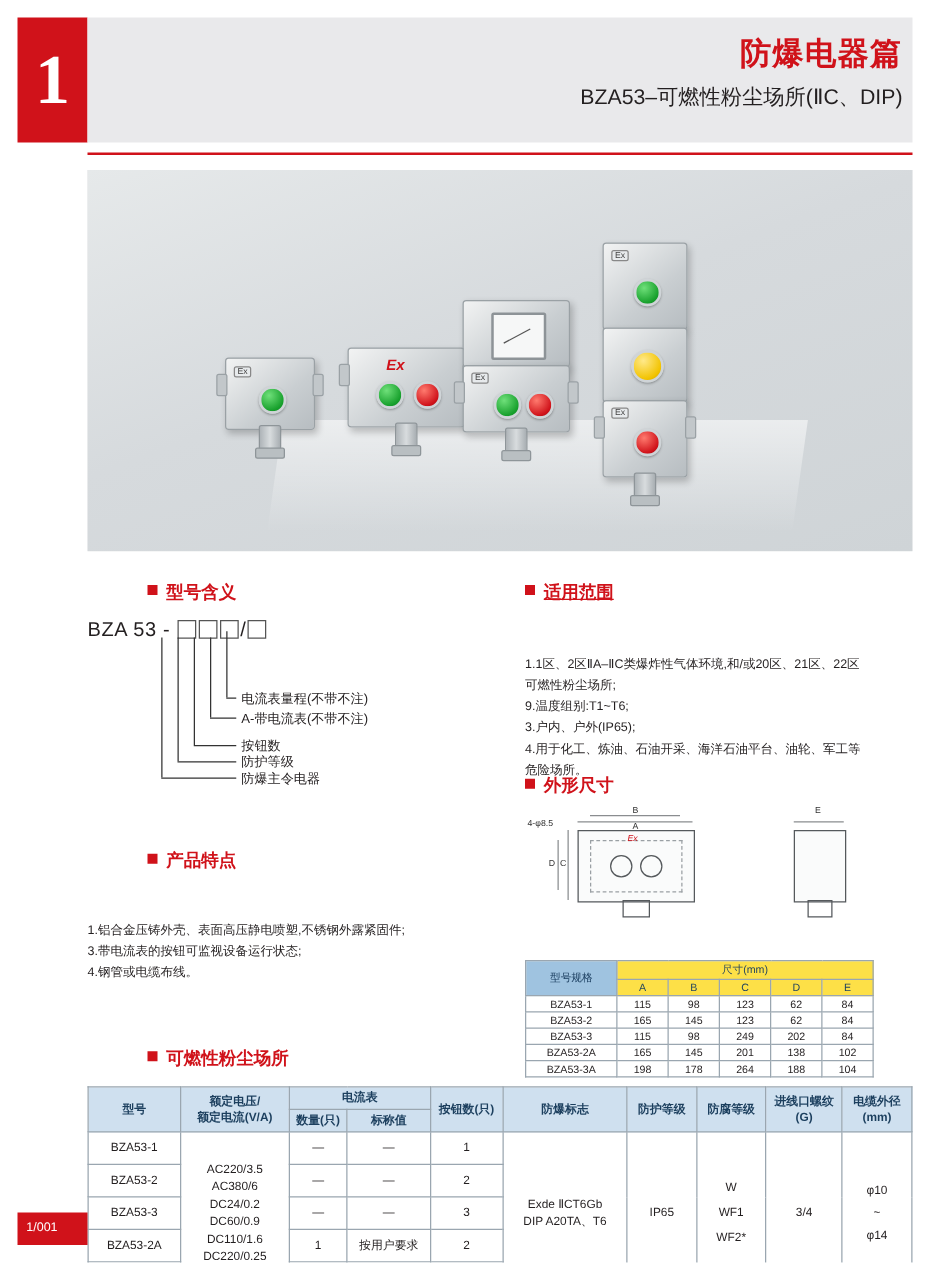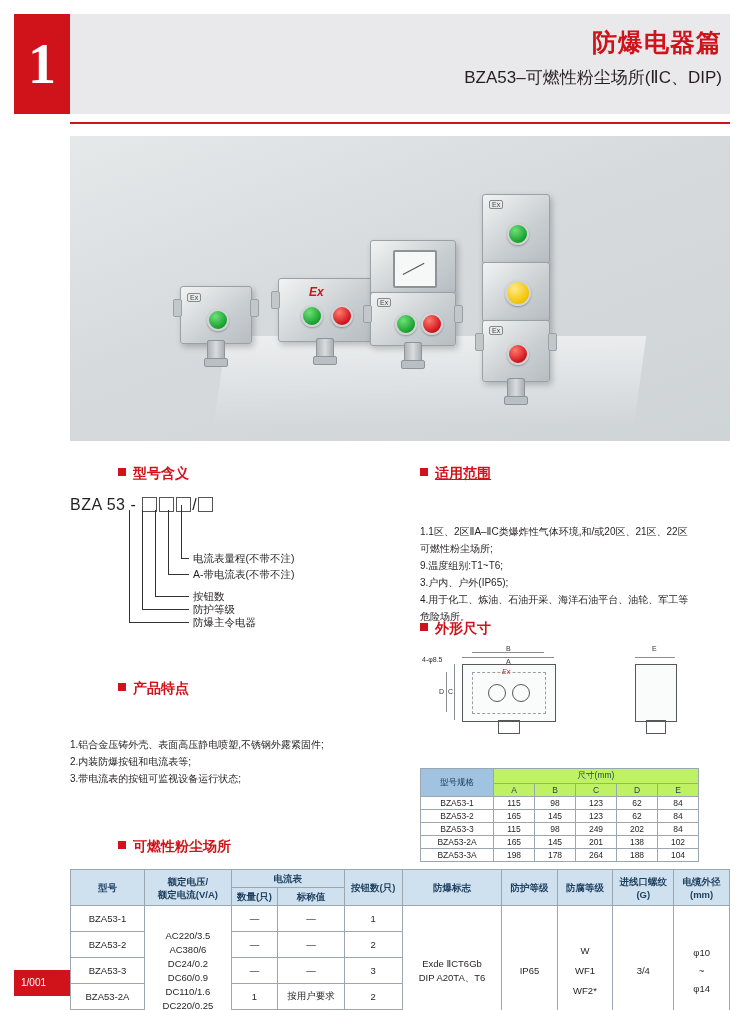--- a/index.html
+++ b/index.html
@@ -87,21 +87,21 @@
   .para{position:absolute;font-size:10px;line-height:17px;color:#231f20;margin-top:28px;}
   
   .dimbox{position:absolute;left:420px;top:648px;width:310px;height:92px;background:#fff;}
   .dimdraw{position:absolute;border:1.2px solid #55595c;background:#fafbfb;}
   .dimlab{position:absolute;font-size:7px;color:#333;}
   .dimline{position:absolute;background:#8a8d90;}
   
   table{border-collapse:collapse;}
   .tbl-dim{position:absolute;left:420px;top:768px;font-size:8.5px;}
   .tbl-dim th,.tbl-dim td{border:1px solid #9aa6b0;padding:1px 3px;text-align:center;}
-  .tbl-dim thead th{background:#bef264;font-weight:normal;color:#1c3f5e;}
+  .tbl-dim thead th{background:#fde047;font-weight:normal;color:#1c3f5e;}
   .tbl-dim td:first-child{background:#fff;}
   .tbl-main{position:absolute;left:70px;top:869px;width:660px;font-size:9.5px;}
   .tbl-main th,.tbl-main td{border:1px solid #9aa6b0;padding:2px 3px;text-align:center;vertical-align:middle;}
   .tbl-main thead th{background:#cfe0ef;color:#1c3f5e;font-weight:bold;line-height:13px;}
   .tbl-main tbody td{background:#fff;height:21px;}
   
   .foot{
     position:absolute;left:14px;bottom:14px;width:56px;height:26px;background:#d0121a;
   }
   .foot span{color:#fff;font-size:10px;line-height:26px;padding-left:7px;}
@@ -204,22 +204,22 @@
     <div>3.户内、户外(IP65);</div>
     <div>4.用于化工、炼油、石油开采、海洋石油平台、油轮、军工等</div>
     <div>危险场所。</div>
   </div>
 
   <div class="sec-h" style="left:118px;top:680px;">
     <span class="sq"></span><span>产品特点</span>
   </div>
   <div class="para" style="left:70px;top:708px;width:330px;">
     <div>1.铝合金压铸外壳、表面高压静电喷塑,不锈钢外露紧固件;</div>
-    <div>2.内装防爆按钮和电流表等;</div>
     <div>3.带电流表的按钮可监视设备运行状态;</div>
+    <div>4.钢管或电缆布线。</div>
   </div>
 
   <div class="sec-h" style="left:420px;top:620px;">
     <span class="sq"></span><span>外形尺寸</span>
   </div>
 
   <div class="dimbox">
 
     <div class="dimdraw" style="left:42px;top:16px;width:92px;height:56px;"></div>
     <div class="dimdraw" style="left:52px;top:24px;width:72px;height:40px;border-style:dashed;border-color:#9aa0a4;"></div>

